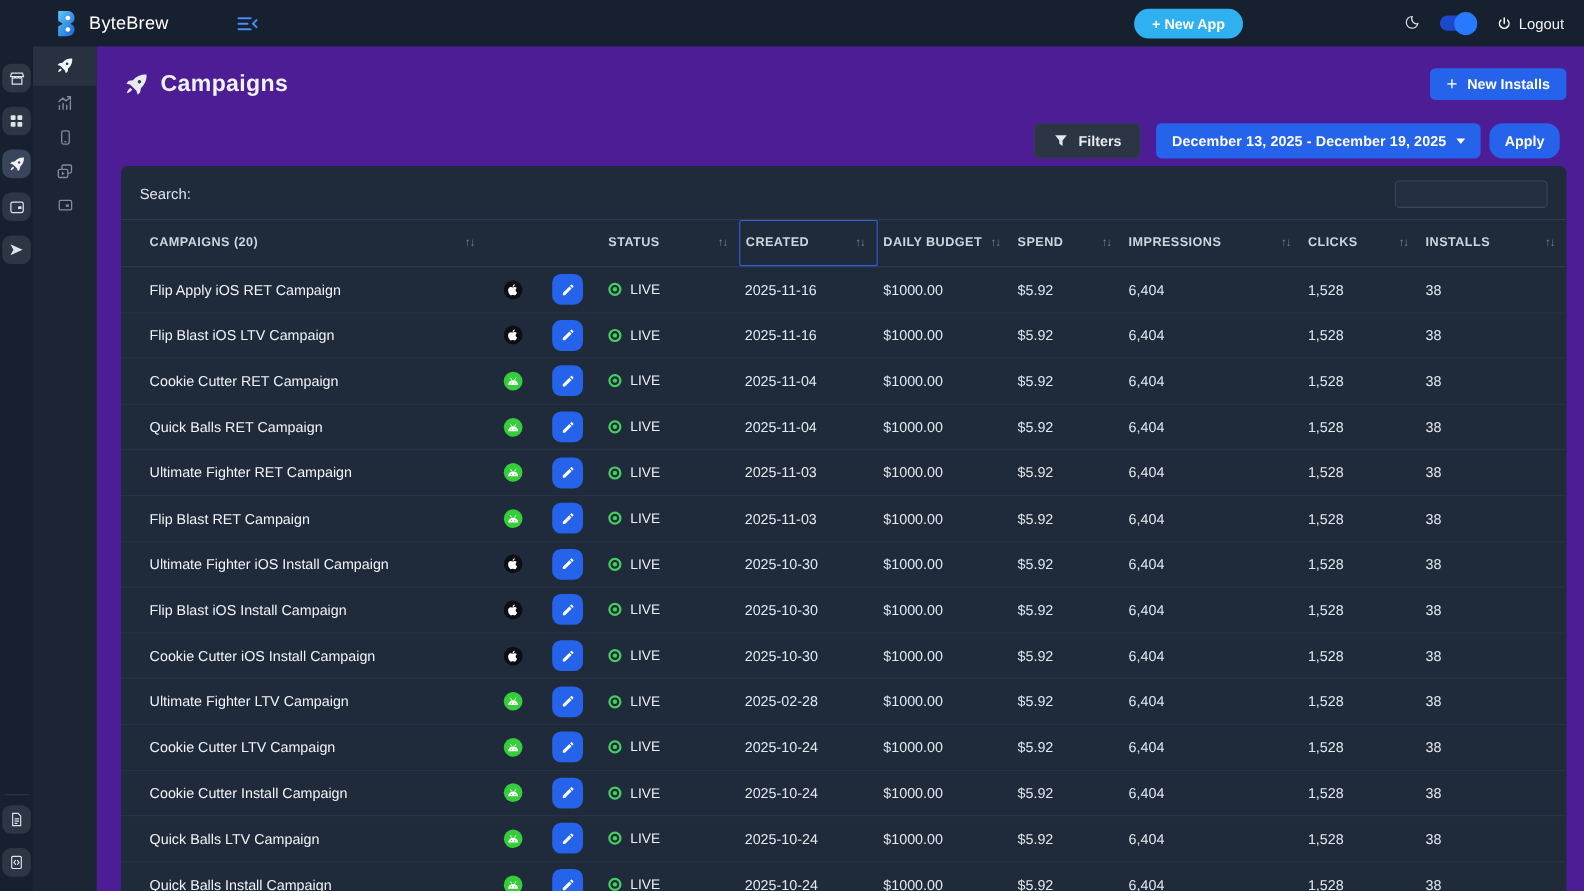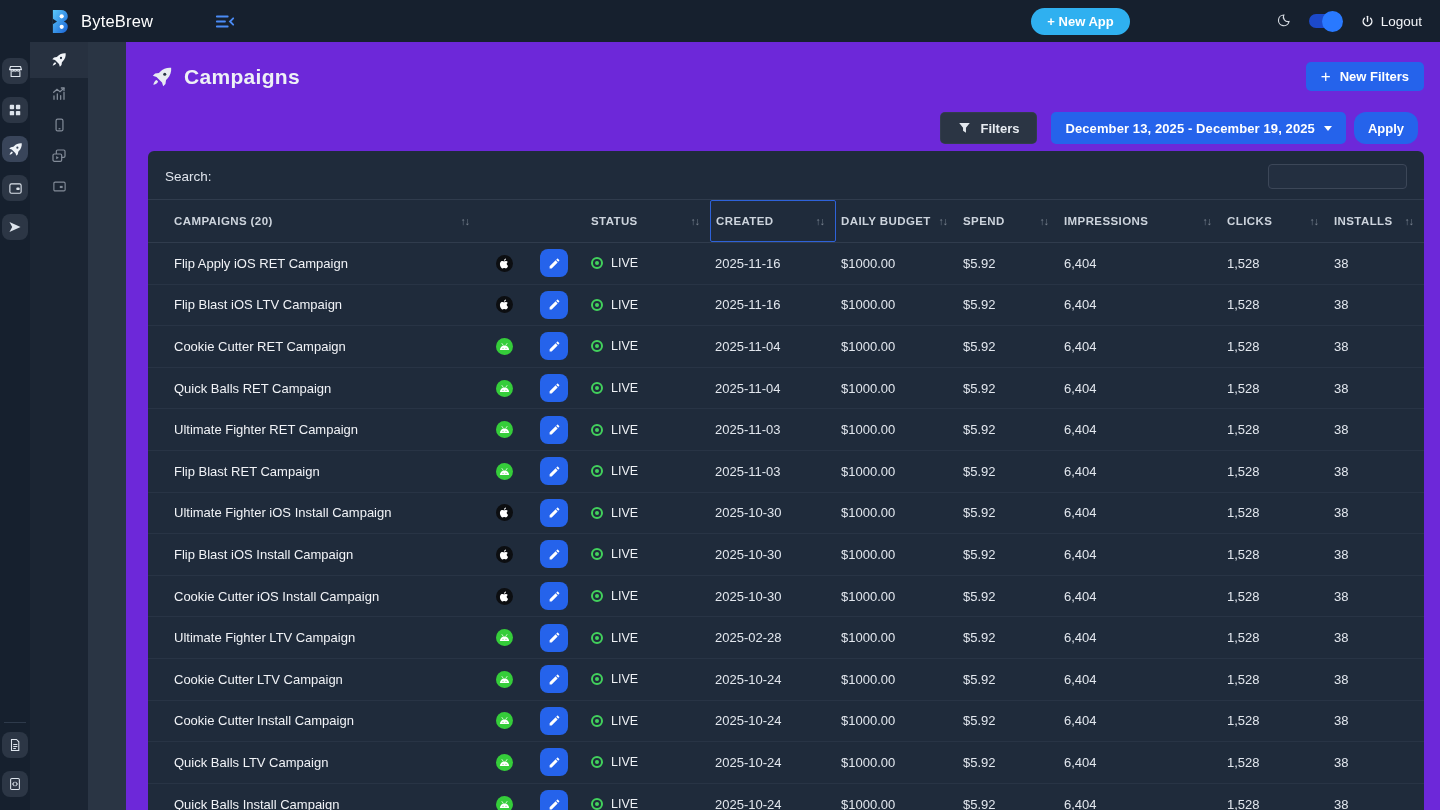--- a/index.html
+++ b/index.html
@@ -29,21 +29,21 @@
   .rail-divider { width:22px; height:1px; background:#2e3a4b; margin-bottom:9px; }
 
   
   .sidebar { width:58px; background:#1b2533; display:flex; flex-direction:column; flex-shrink:0; }
   .side-item { height:31px; display:flex; align-items:center; justify-content:center; cursor:pointer; }
   .side-item.active { height:36px; background:#273140; }
   .side-item .ico { opacity:.62; }
   .side-item.active .ico { opacity:1; }
 
   
-  .main { flex:1; background:#6d28d9; min-width:0;margin-left:38px; }
+  .main { flex:1; background:#4c1d95; min-width:0; }
   .page-head { display:flex; align-items:center; justify-content:space-between; padding:20px 16px 0 25px; }
   .page-title-wrap { display:flex; align-items:center; gap:11px; }
   .page-title-wrap h1 { font-size:21px; font-weight:bold; color:#eef1f6; letter-spacing:.3px; }
   .btn-blue { background:#2563eb; color:#fff; border:none; border-radius:5px; font-family:inherit; font-size:13px; font-weight:bold; cursor:pointer; }
   .new-campaign { height:29px; padding:0 15px; display:flex; align-items:center; gap:9px; }
   .new-campaign .plus { font-size:17px; font-weight:normal; line-height:1; }
 
   .filters-row { display:flex; justify-content:flex-end; align-items:center; margin-top:21px; padding-right:22px; }
   .filters-btn { background:#2b3544; border:1px solid #39445480; color:#e7ebf1; border-radius:5px; height:32px; padding:0 17px; font-size:13px; font-weight:bold; font-family:inherit; display:flex; align-items:center; gap:9px; cursor:pointer; margin-right:14px; }
   .date-btn { height:32px; padding:0 14px; display:flex; align-items:center; gap:9px; margin-right:8px; letter-spacing:.1px; }
@@ -242,21 +242,21 @@
             <svg width="22" height="22" viewBox="0 0 24 24" fill="#e7ebf1">
               <path d="M22 2c-4.5-.5-9 1.2-12 4.2L8.6 7.6l-4.1.6L2 10.7l4 1.3 6 6 1.3 4 2.5-2.5.6-4.1 1.4-1.4C20.8 11 22.5 6.5 22 2z"></path>
               <circle cx="15" cy="9" r="1.7" fill="#2a3544"></circle>
               <path d="M6.2 15.3c-1.8.3-3.2 3.2-3.7 5.2 2-.5 4.9-1.9 5.2-3.7z"></path>
             </svg>
           </span>
           <h1>Campaigns</h1>
         </div>
         <button class="btn-blue new-campaign">
           <span class="plus">+</span>
-          <span>New Filters</span>
+          <span>New Installs</span>
         </button>
       </div>
 
       <div class="filters-row">
         <button class="filters-btn">
           <span>
             <svg width="13" height="12" viewBox="0 0 16 14" fill="#e3e8ee">
               <path d="M1.5.8h13L9.8 6.6v6.2L6.2 10.4V6.6z"></path>
             </svg>
           </span>

